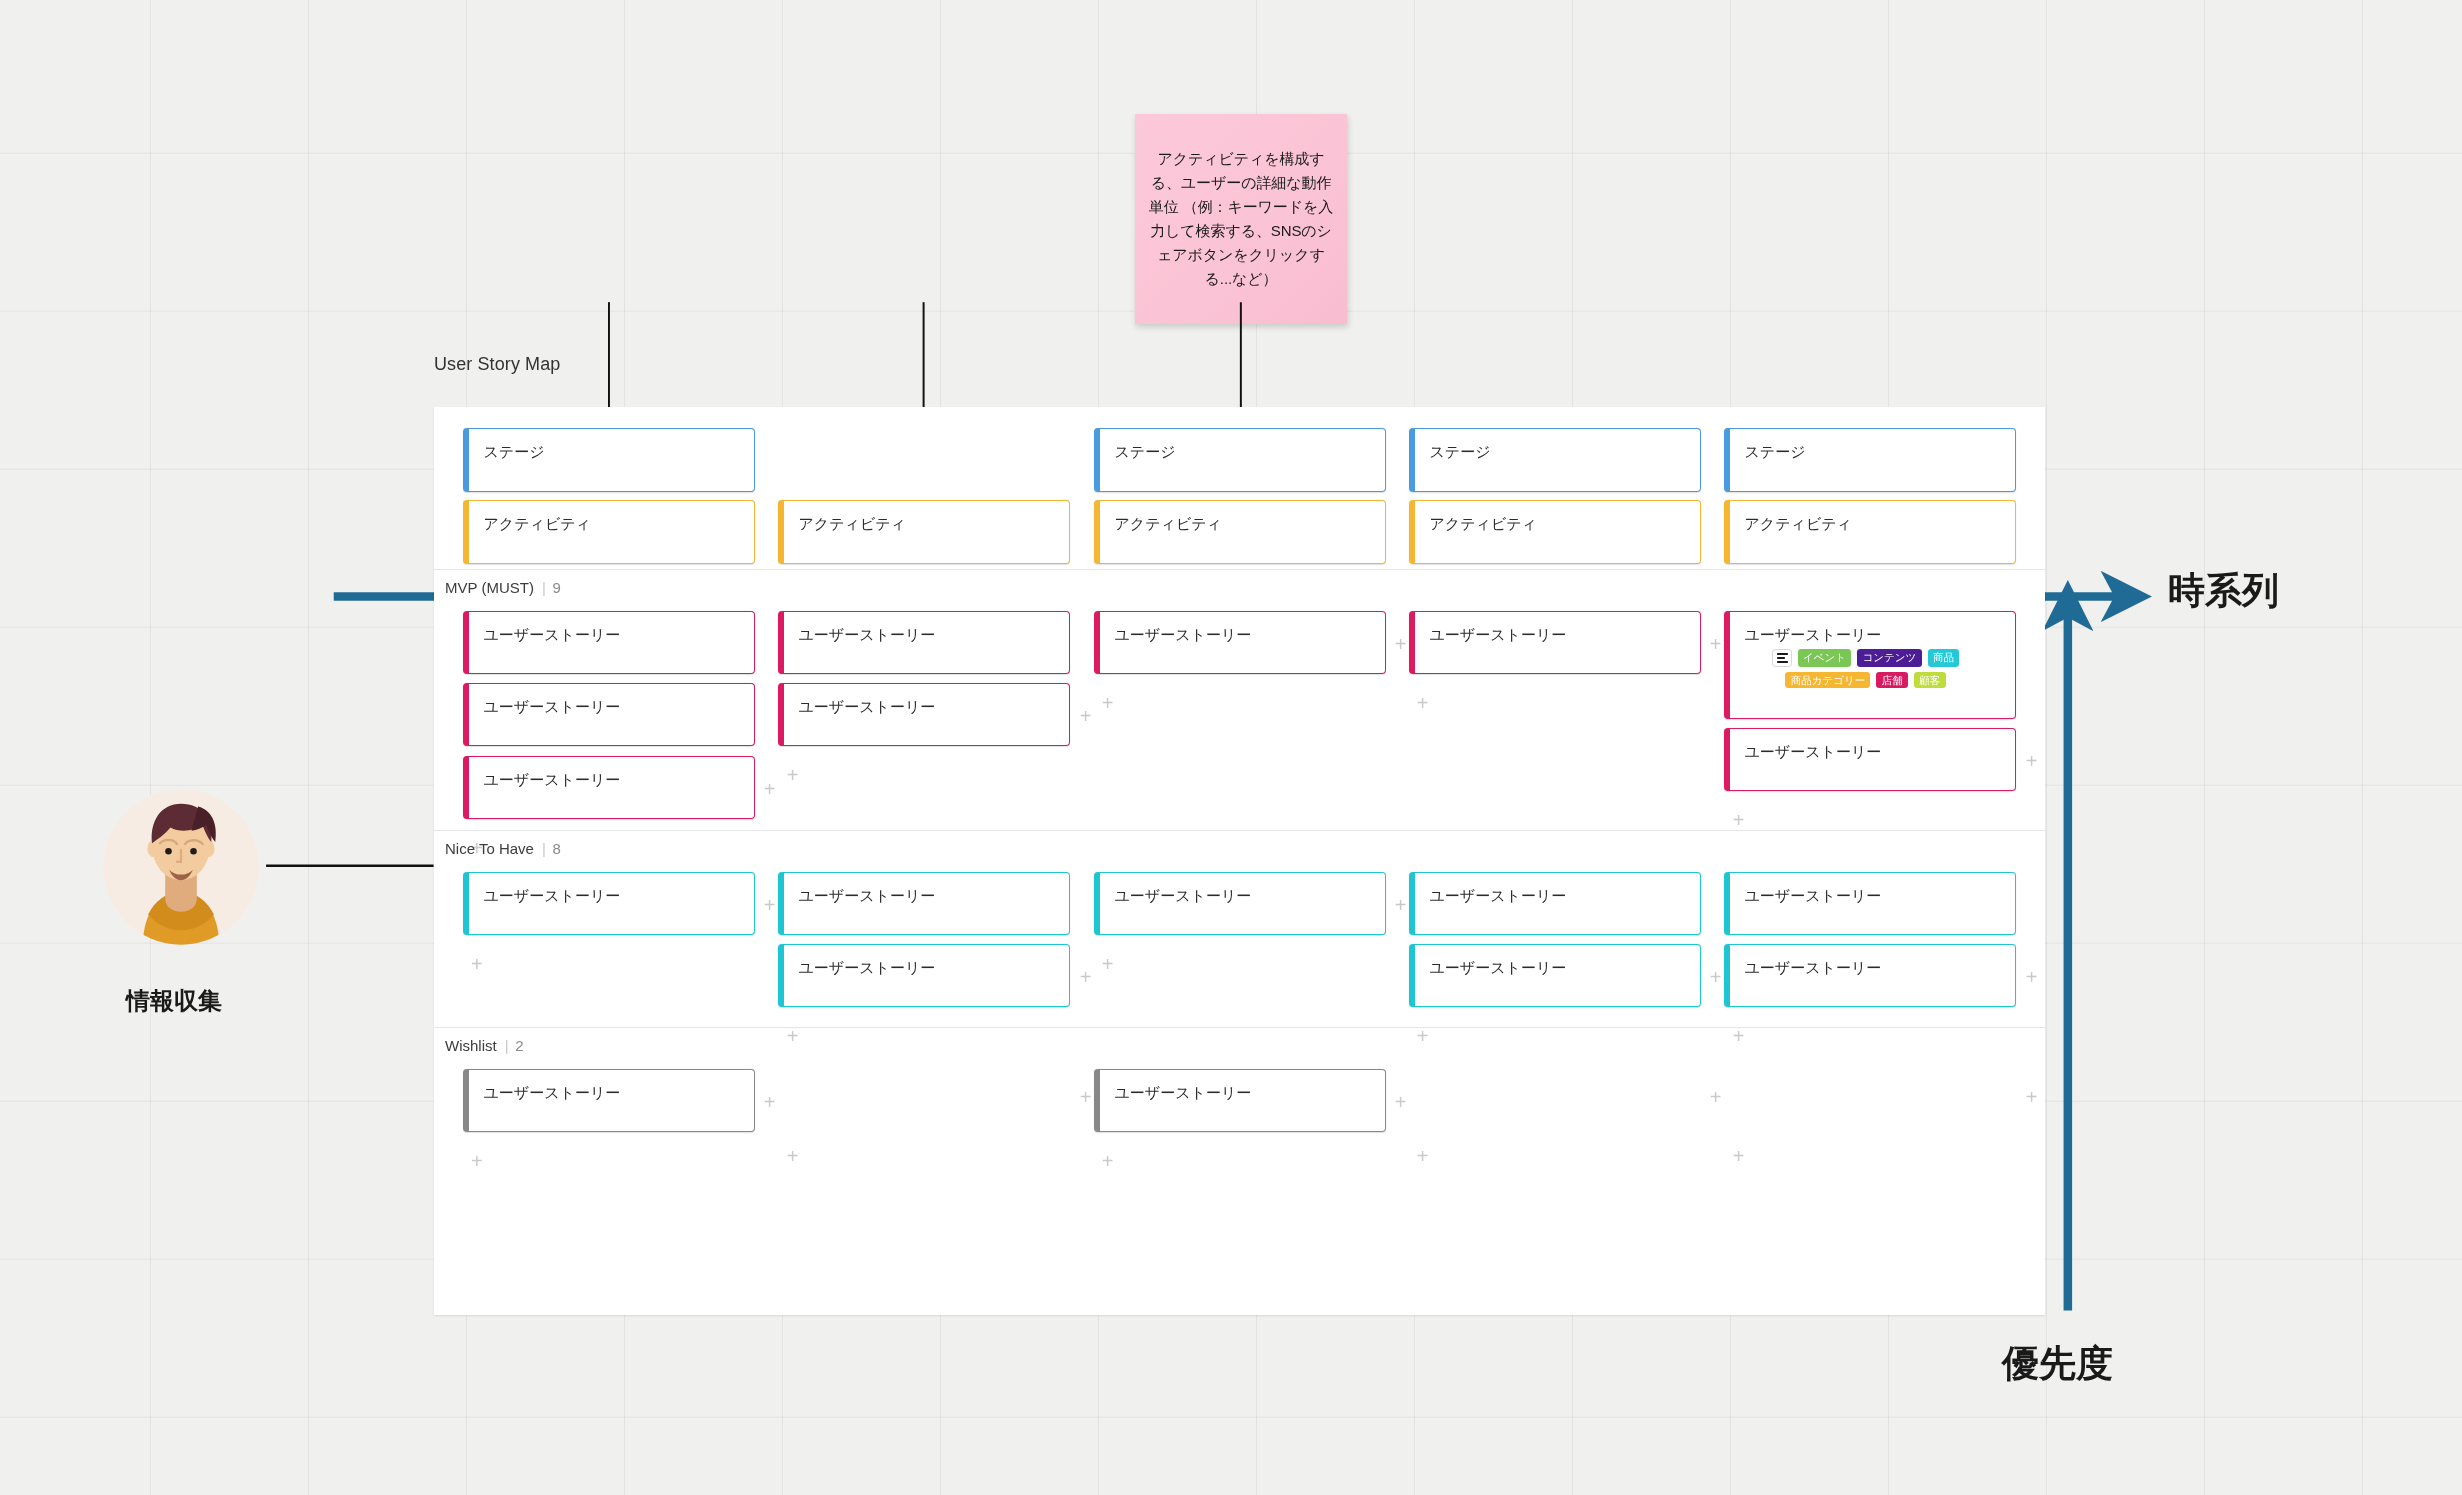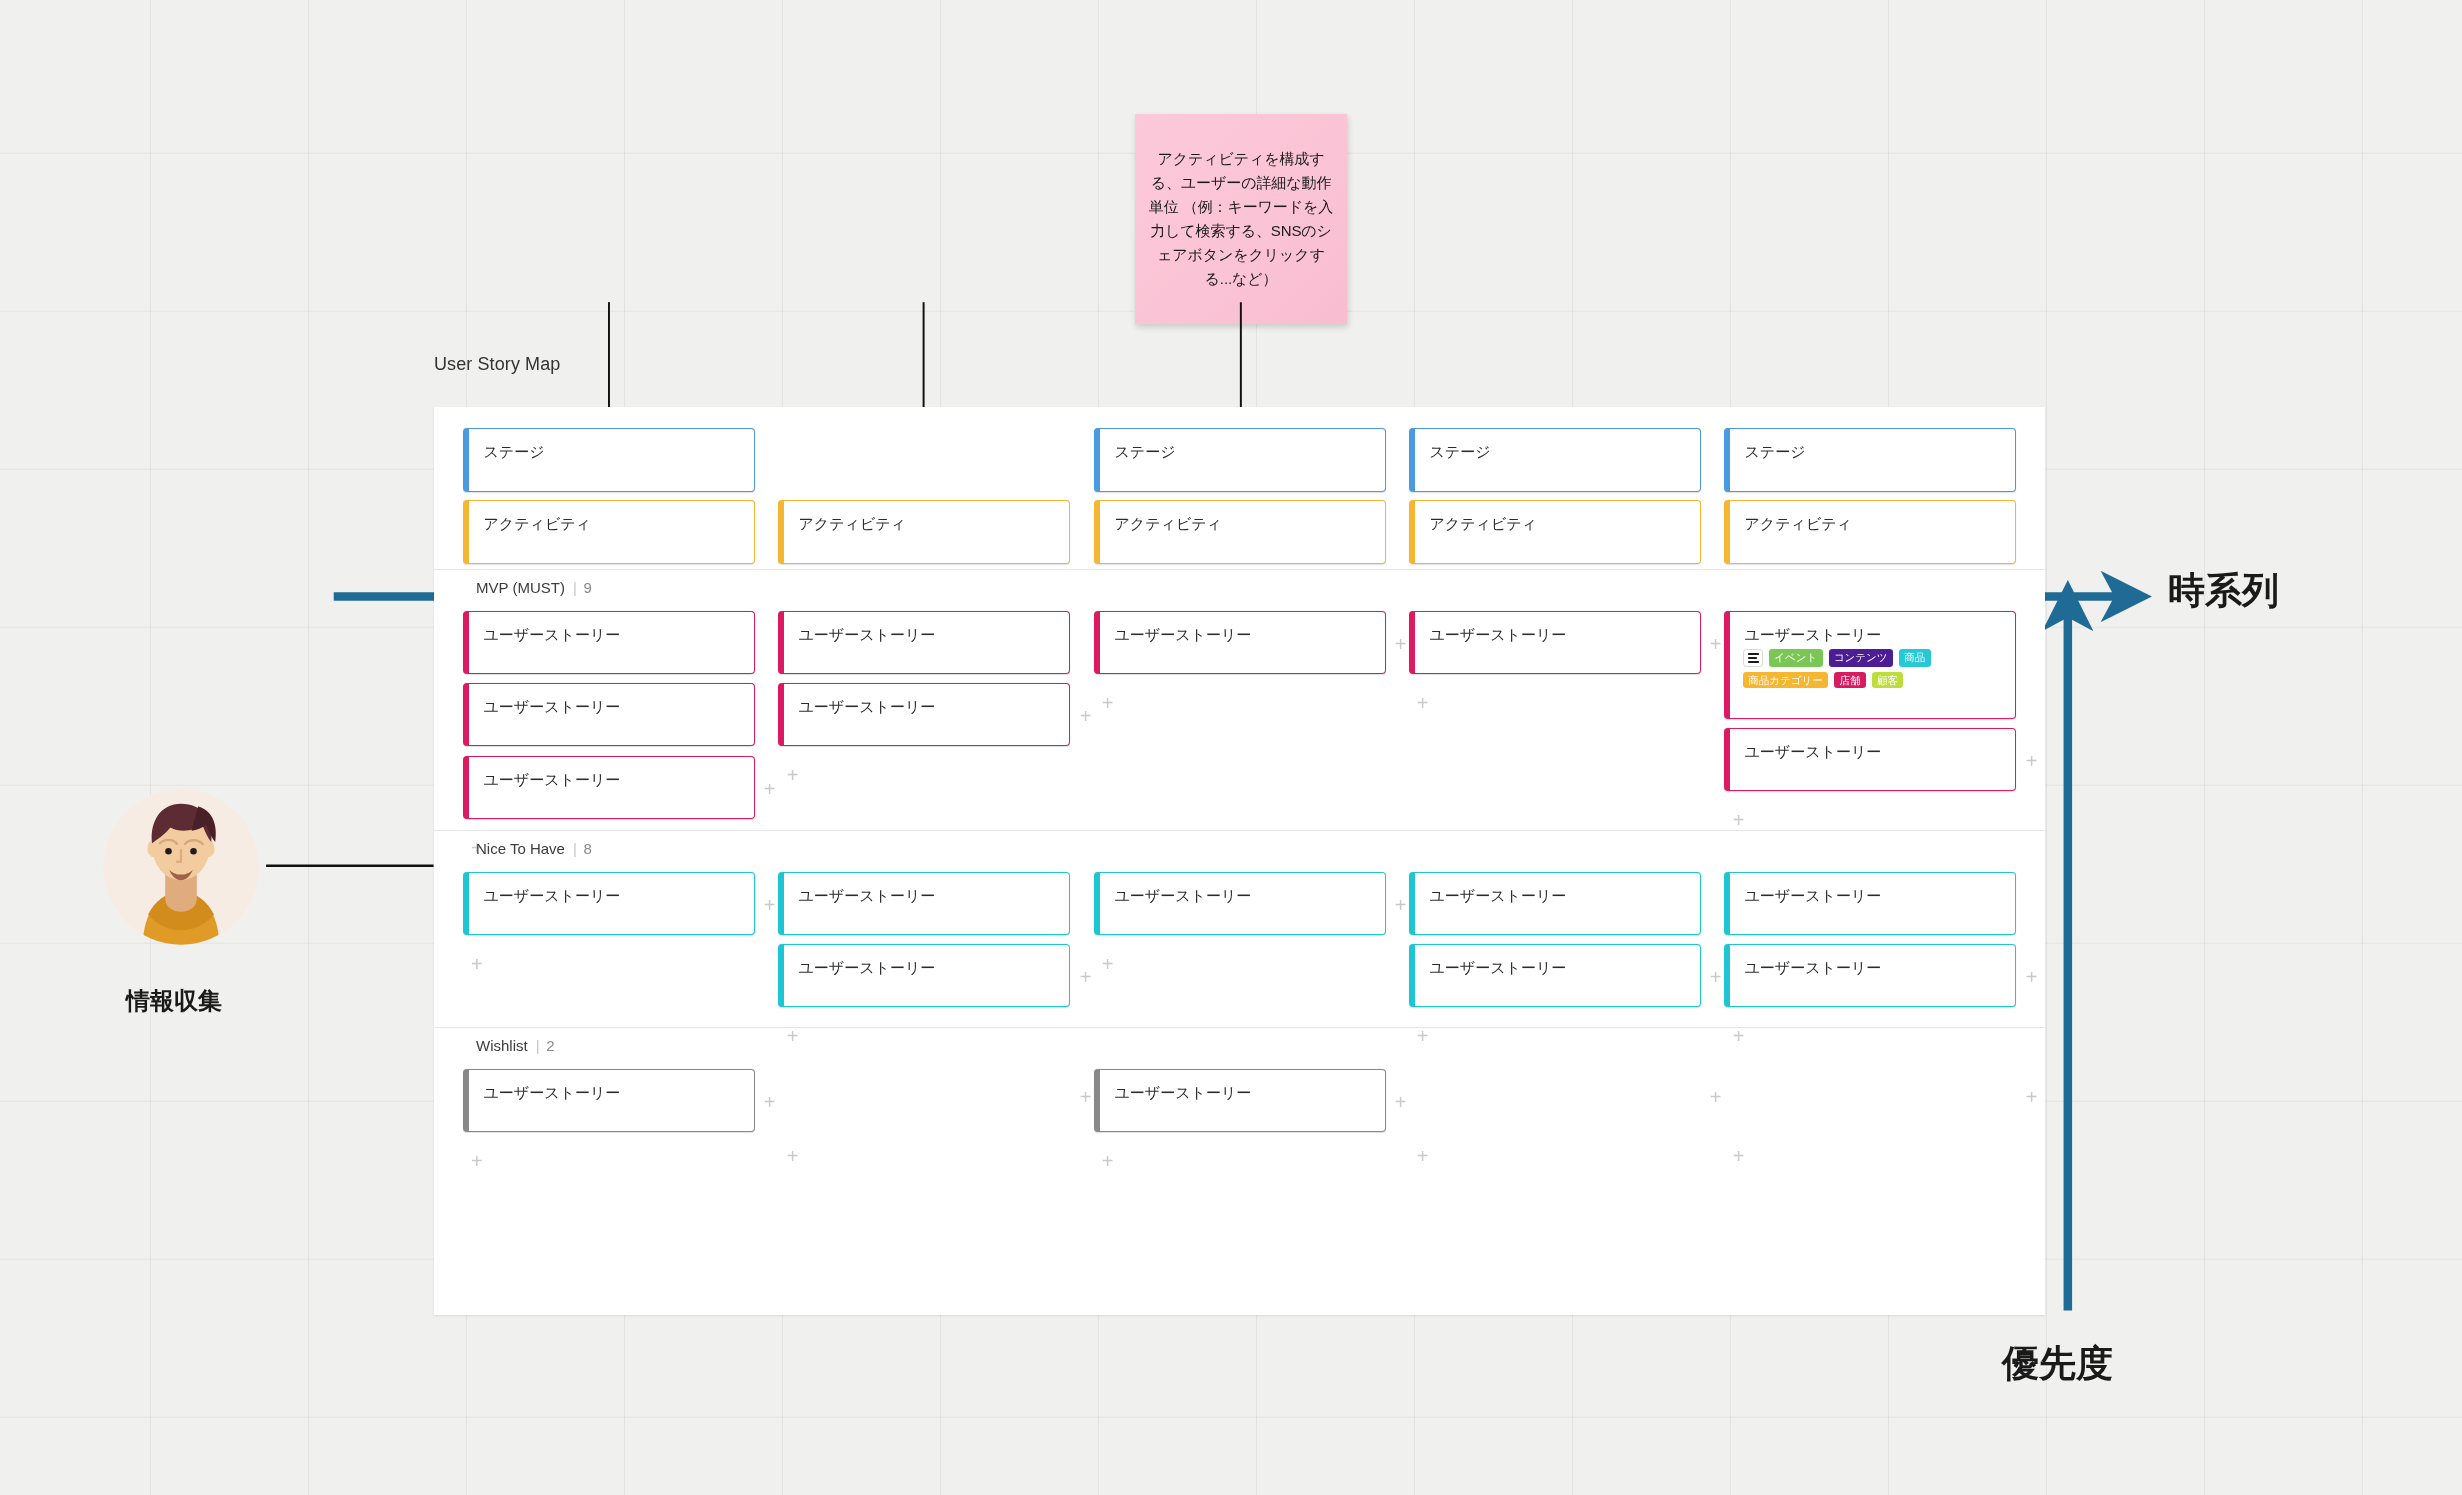--- a/index.html
+++ b/index.html
@@ -49,21 +49,21 @@
     box-shadow: 0 0.7px 2px rgba(0,0,0,0.10);
   }
   #board-title {
     position: absolute; left: 434px; top: 354px;
     font-size: 18px; color: #333; letter-spacing: 0.1px;
   }
 
   .section { position: relative; border-bottom: 0.7px solid #e6e6e6; }
   .section:last-child { border-bottom: none; }
   .section-label {
-    position: absolute; left: 42px; top: 9.2px;
+    position: absolute; left: 11px; top: 9.2px;
     font-size: 15px; color: #3c3c3c; white-space: nowrap;
   }
   .section-label .divider {
     display: inline-block; margin: 0 6.6px 0 8px;
     color: #c8c8c8; font-weight: 300;
   }
   .section-label .count { color: #8a8a8a; }
 
   .grid { position: relative; }
 
@@ -84,23 +84,24 @@
   }
   .card.stage   { border-color: #4a9ae0; height: 64px; }
   .card.activity{ border-color: #f5b731; height: 64px; }
   .card.mvp     { border-color: #dc1a61; }
   .card.nice    { border-color: #1ec6d4; }
   .card.wish    { border-color: #888888; }
   .card.tall    { height: 108px; }
   .card-title { line-height: 1; }
 
   .tags {
-    position: absolute; left: 13px; top: 37px;
+    position: absolute; left: 4px; top: 37px;
     display: flex; flex-wrap: wrap; gap: 4.6px 6px;
     width: 263px;
+    justify-content: center;
   }
   .tag {
     font-size: 10.5px; color: #fff;
     padding: 2.6px 5.3px 3.3px; border-radius: 3.3px;
     line-height: 1; white-space: nowrap;
   }
   .list-icon {
     width: 20px; height: 18.4px;
     border: 0.7px solid #d8d8d8; border-radius: 3.3px;
     background: #fff;

